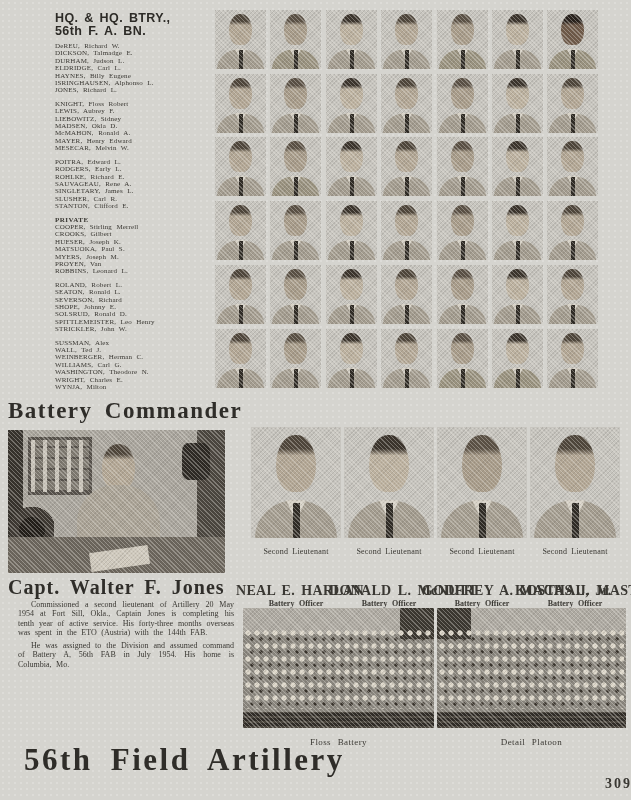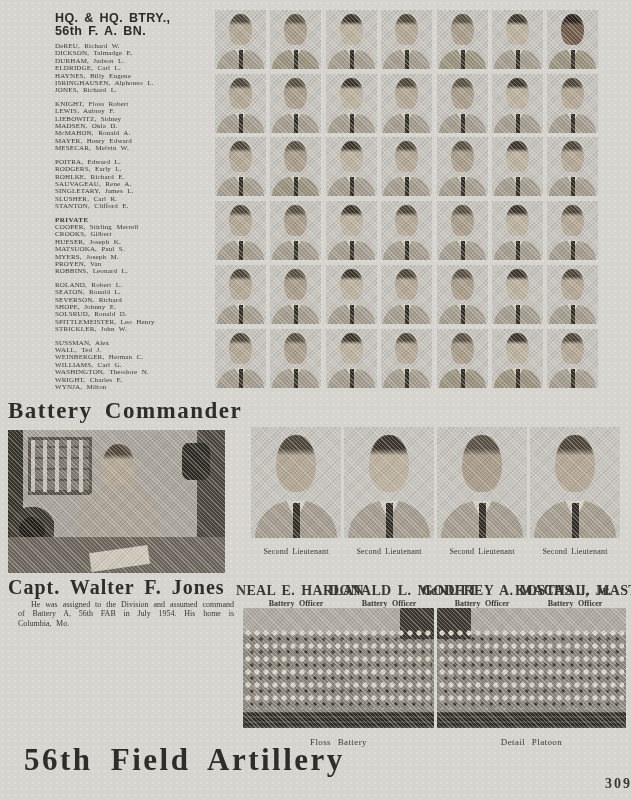--- a/index.html
+++ b/index.html
@@ -385,20 +385,21 @@
         <span class="torso"></span>
       </div>
       <div class="lt-caption" style="left: 515px;">
         <div class="lt-rank">Second Lieutenant</div>
         <div class="lt-name">KOSTAS J. MASTROS</div>
         <div class="lt-role">Battery Officer</div>
       </div>
     </div>
 
   <div class="bio">
+    <p>Commissioned a second lieutenant of Artillery 20 May 1954 at Fort Sill, Okla., Captain Jones is completing his tenth year of active service. His forty-three months overseas was spent in the ETO (Austria) with the 144th FAB.</p>
     <p>He was assigned to the Division and assumed command of Battery A, 56th FAB in July 1954. His home is Columbia, Mo.</p>
   </div>
 
   <div class="unit2">56th Field Artillery</div>
 
   <div id="bottom-photos">
       <div class="groupphoto halftone" style="left: 243px; width: 191px;">
         <div class="gp-sky"></div>
         <div class="gp-dark" style="right: 0px;"></div>
         <div class="gp-crowd"></div>

